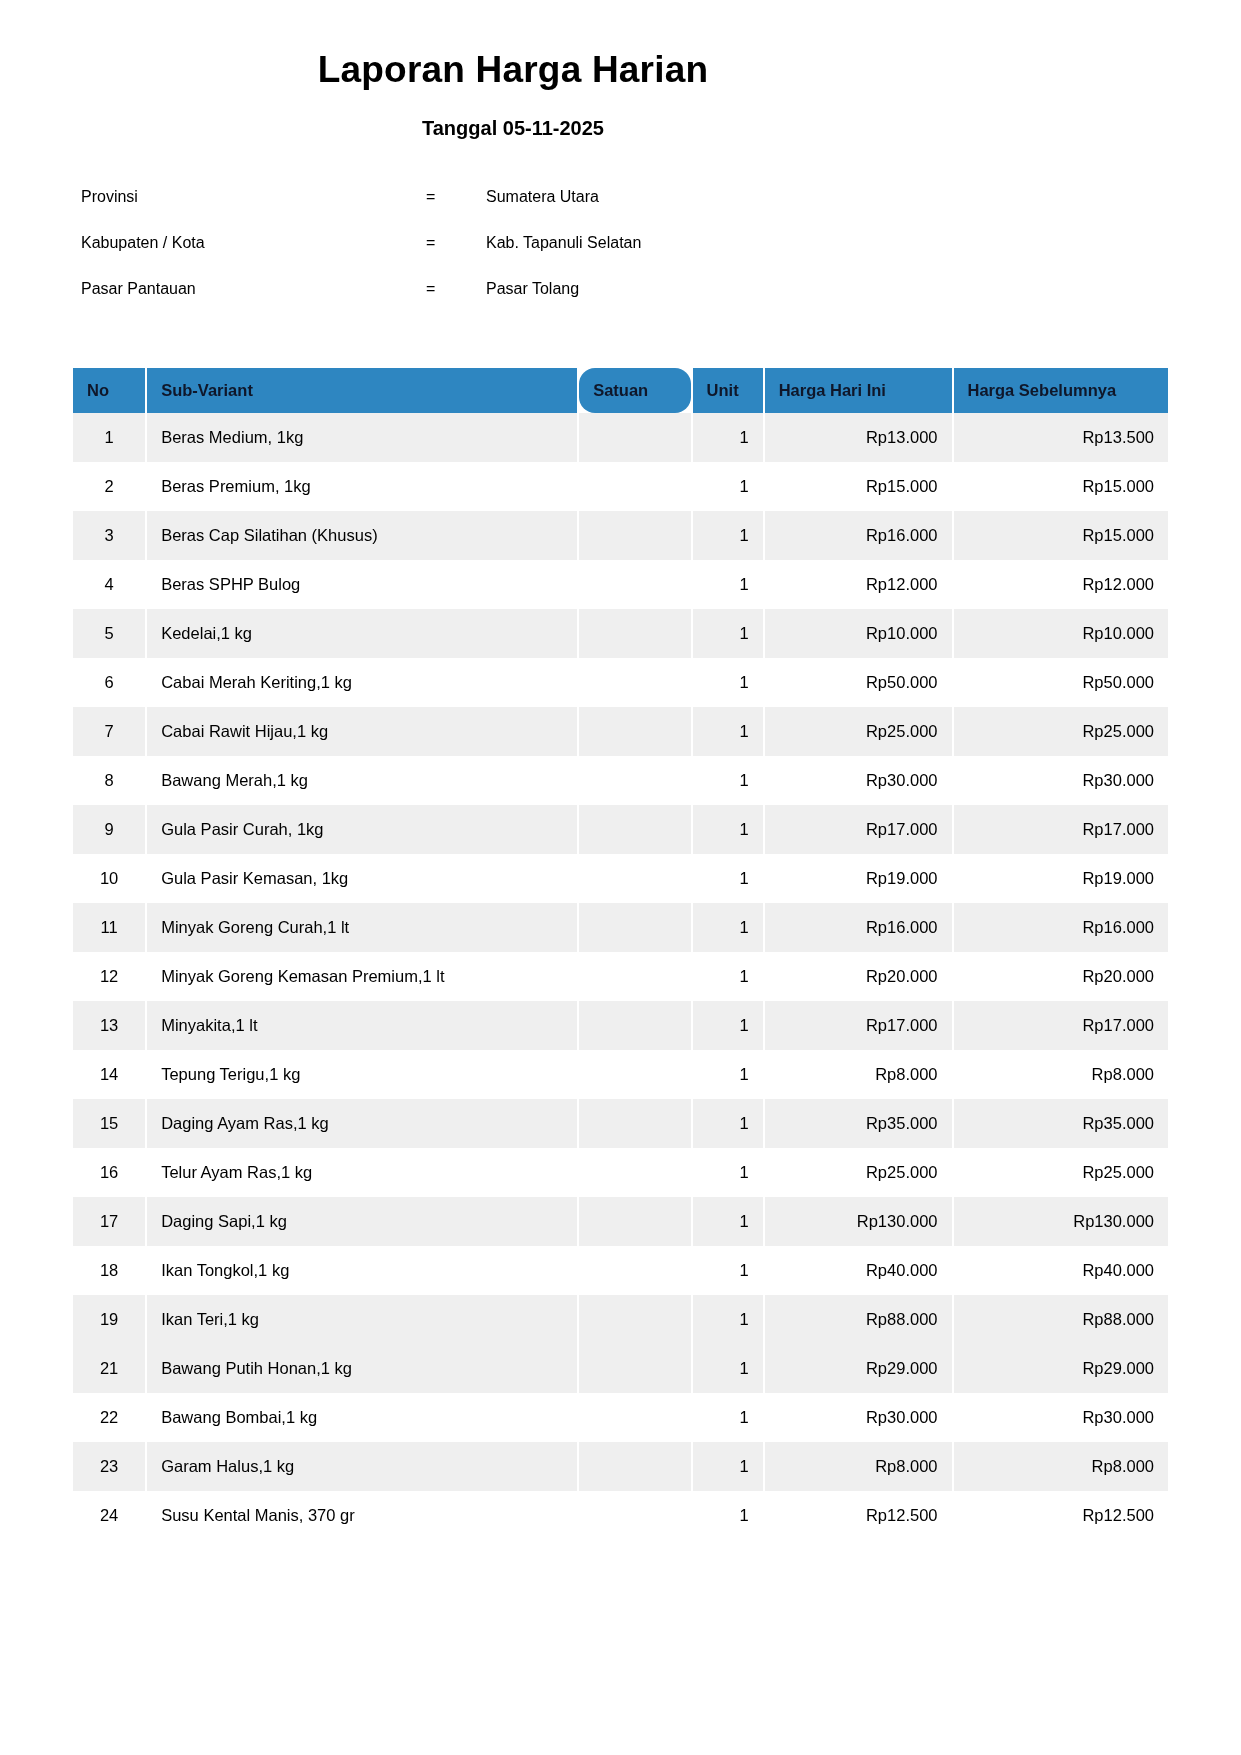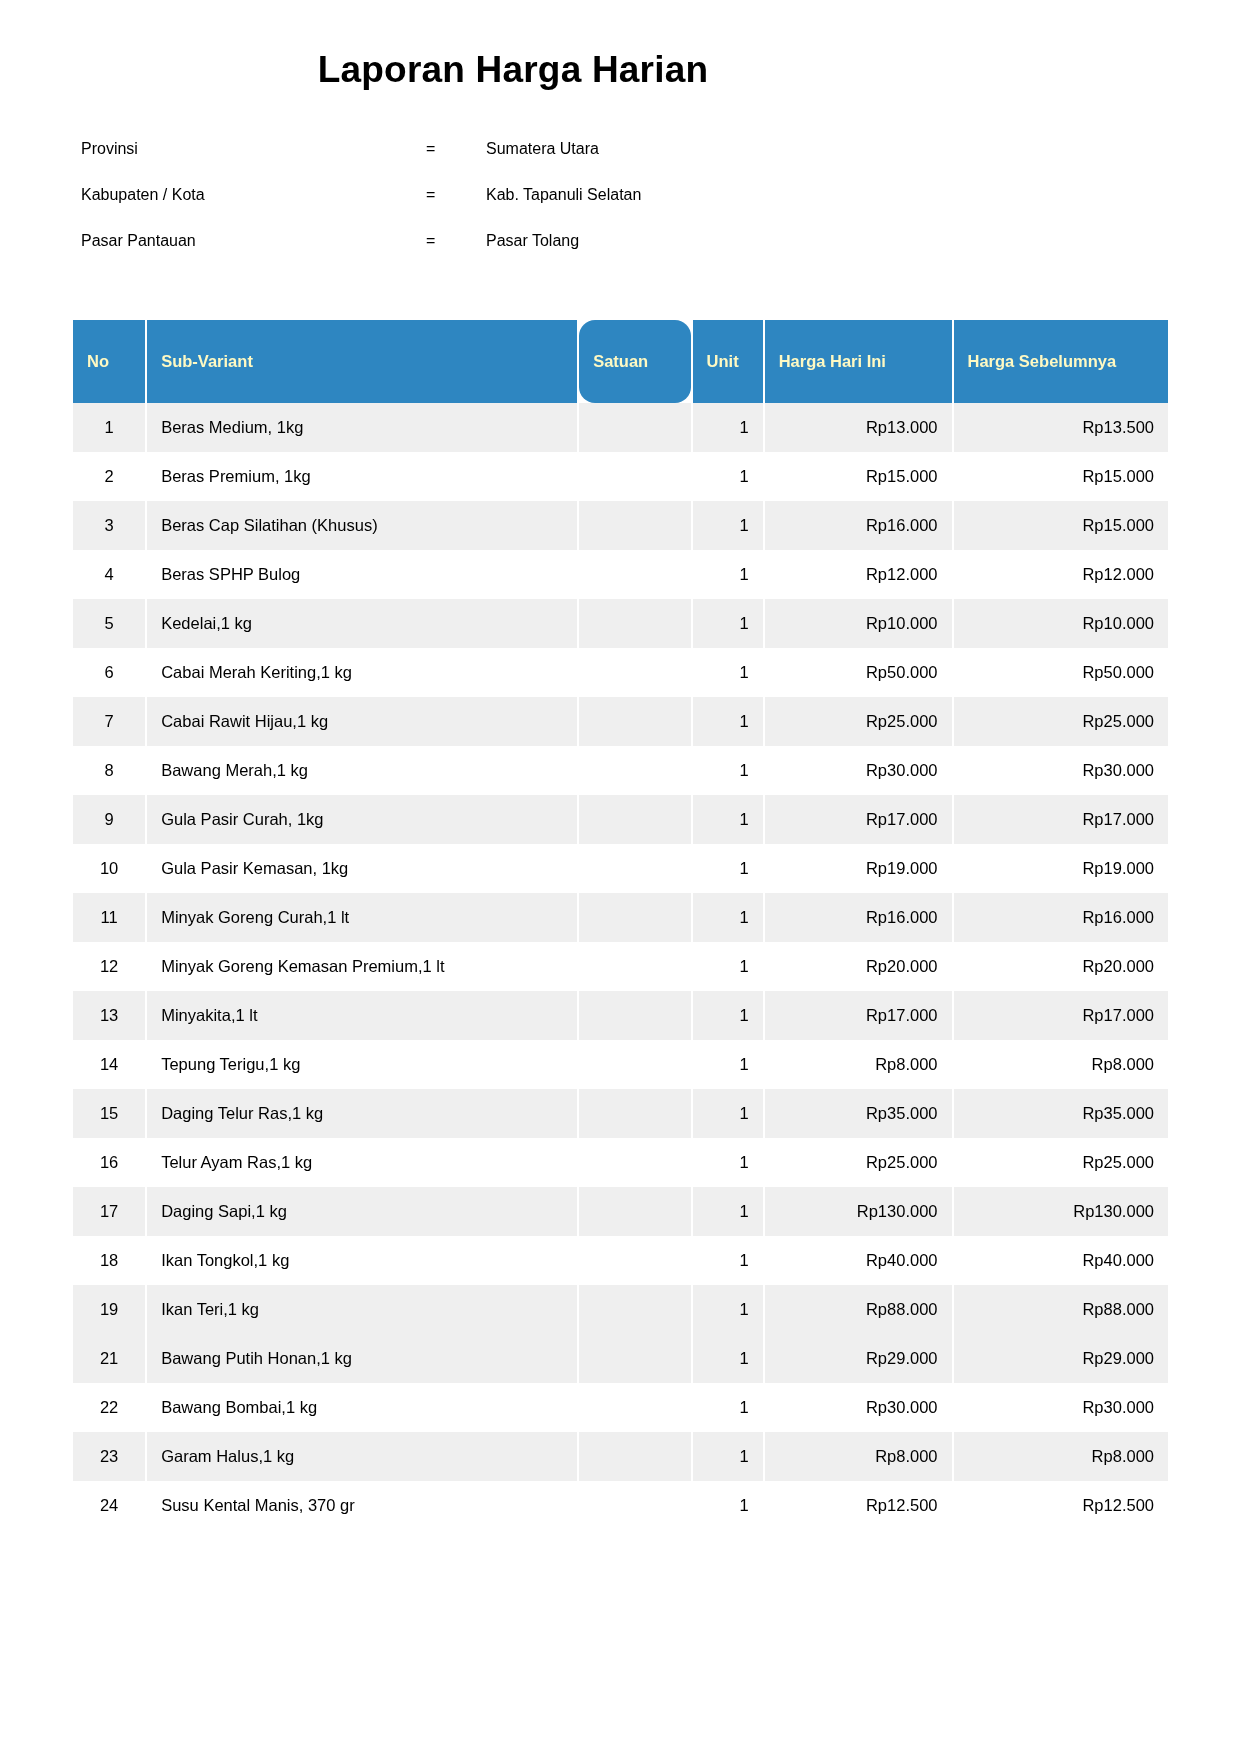--- a/index.html
+++ b/index.html
@@ -70,25 +70,25 @@
   }
   table.price-table {
     width: 1099px;
     border-collapse: separate;
     border-spacing: 2px 0;
     table-layout: fixed;
     font-size: 16px;
   }
   table.price-table thead th {
     background: #2E86C1;
-    color: #fef9c3;
+    color: #0f172a;
     font-weight: bold;
     font-size: 16.5px;
     text-align: left;
-    padding: 32px 14px;
+    padding: 13px 14px;
     white-space: nowrap;
   }
   table.price-table tbody td {
     padding: 15px 14px;
     font-size: 16.5px;
     color: #000;
     background: #ffffff;
     vertical-align: middle;
     white-space: nowrap;
     overflow: hidden;
@@ -113,20 +113,21 @@
   th.h-unit    { text-align: left; }
   th.h-today   { text-align: left; }
   th.h-prev    { text-align: left; }
 </style>
 </head>
 <body>
 
 <div class="page">
 
   <h1 class="doc-title">Laporan Harga Harian</h1>
+  <h2 class="doc-subtitle">Tanggal 05-11-2025</h2>
 
   <div class="meta">
     <div class="meta-row">
       <span class="meta-label">Provinsi</span>
       <span class="meta-eq">=</span>
       <span class="meta-value">Sumatera Utara</span>
     </div>
     <div class="meta-row">
       <span class="meta-label">Kabupaten / Kota</span>
       <span class="meta-eq">=</span>
@@ -267,21 +268,21 @@
           <tr class="even">
             <td class="cell-no">14</td>
             <td class="cell-name">Tepung Terigu,1 kg</td>
             <td class="cell-satuan"></td>
             <td class="cell-unit">1</td>
             <td class="cell-price">Rp8.000</td>
             <td class="cell-price">Rp8.000</td>
           </tr>
           <tr class="odd">
             <td class="cell-no">15</td>
-            <td class="cell-name">Daging Telur Ras,1 kg</td>
+            <td class="cell-name">Daging Ayam Ras,1 kg</td>
             <td class="cell-satuan"></td>
             <td class="cell-unit">1</td>
             <td class="cell-price">Rp35.000</td>
             <td class="cell-price">Rp35.000</td>
           </tr>
           <tr class="even">
             <td class="cell-no">16</td>
             <td class="cell-name">Telur Ayam Ras,1 kg</td>
             <td class="cell-satuan"></td>
             <td class="cell-unit">1</td>

